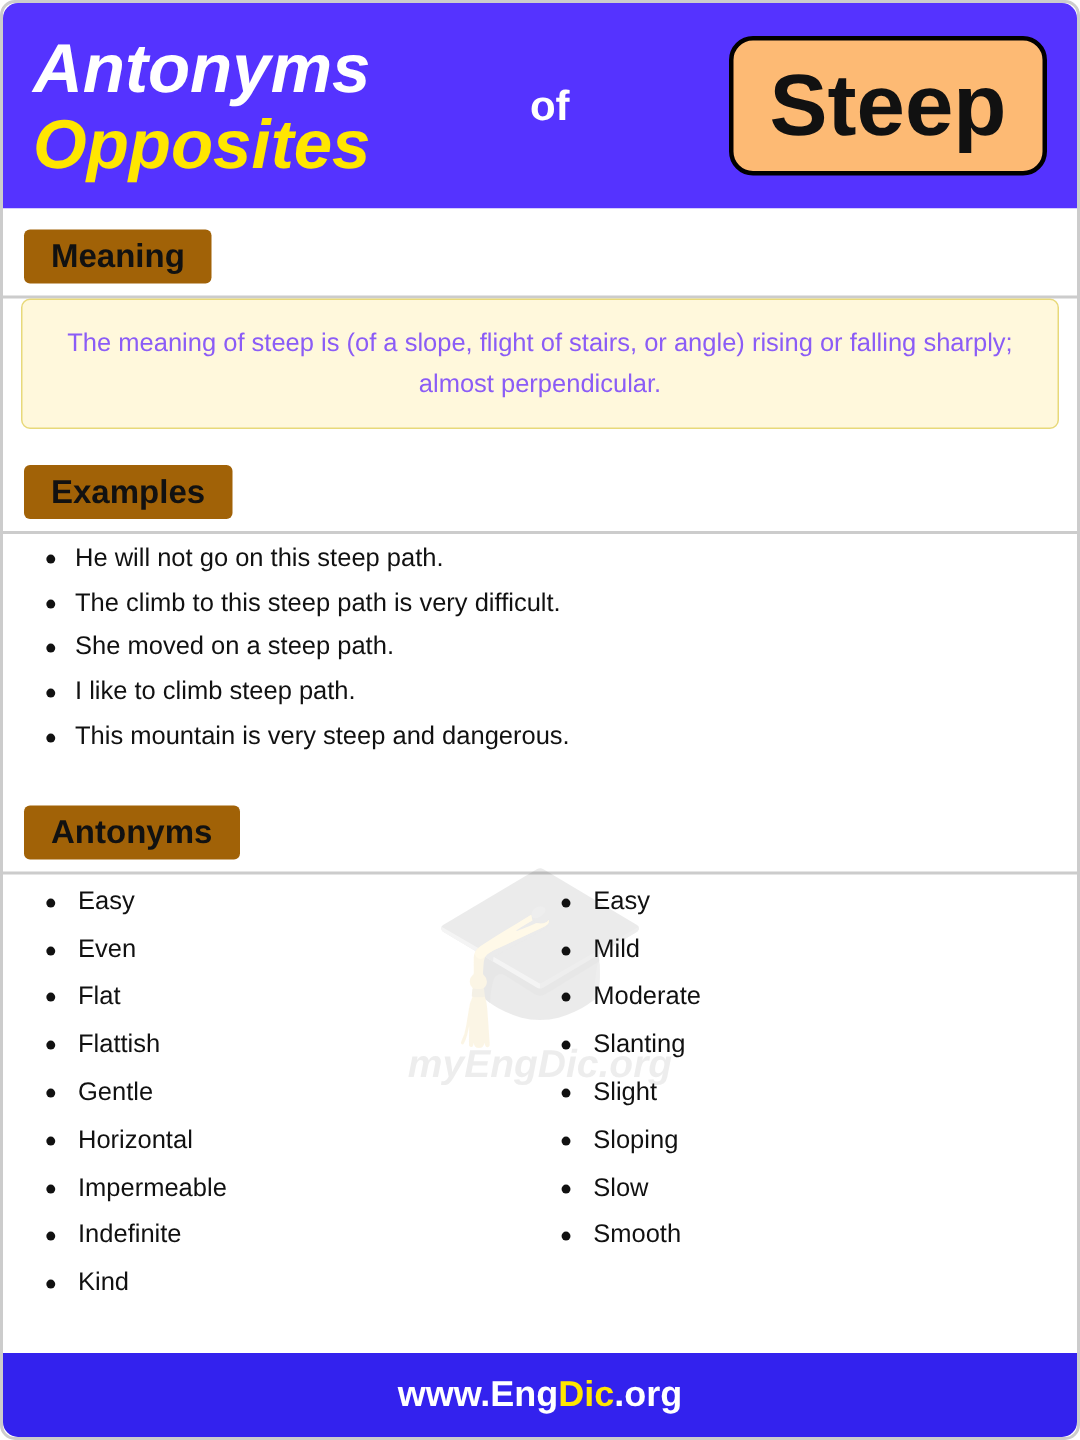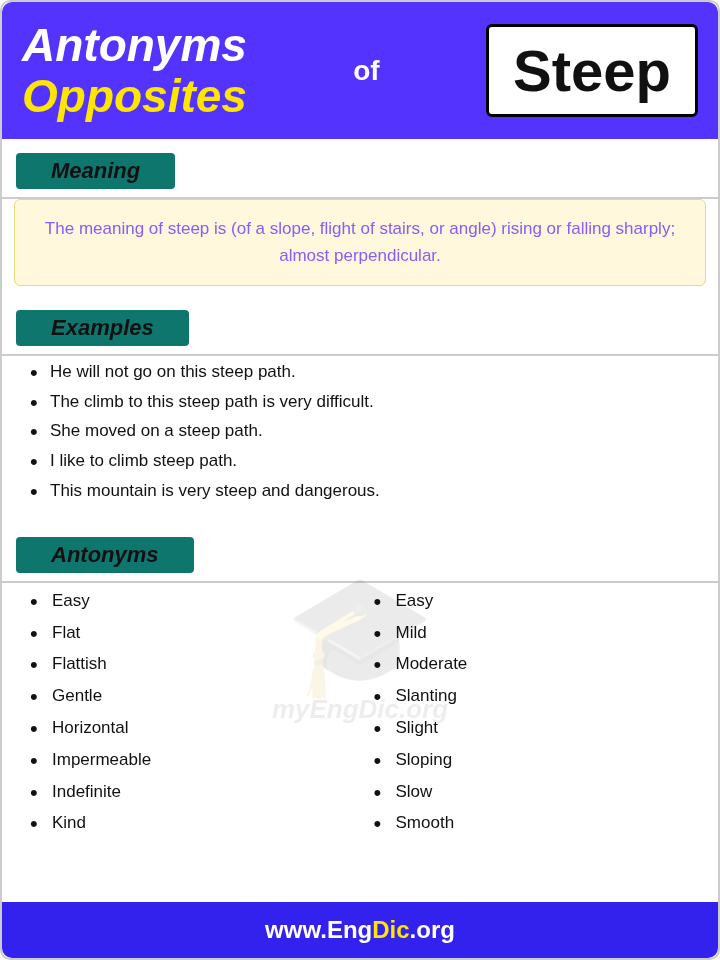--- a/index.html
+++ b/index.html
@@ -40,45 +40,44 @@
       line-height: 1.1;
     }
     .header-of {
       font-size: 28px;
       color: #fff;
       font-weight: bold;
       margin: 0 14px;
       align-self: center;
     }
     .header-word-box {
-      background: #ffffff;
+      background: #fdba74;
       border: 3px solid #000;
-      border-radius: 6px;
+      border-radius: 16px;
       padding: 10px 24px;
       display: flex;
       justify-content: center;
     }
     .header-word {
       font-size: 58px;
       font-weight: 900;
       color: #111;
       font-style: normal;
     }
 
     
     .section-label {
-      background: #0f766e;
+      background: #a16207;
       display: inline-block;
-      padding: 5px 35px;
+      padding: 5px 18px;
       margin: 14px 0 8px 14px;
       border-radius: 4px;
       font-size: 22px;
       font-weight: 800;
       color: #111;
-      font-style: italic;
     }
 
     
     .meaning-box {
       background: #fff8dc;
       border: 1.5px solid #e8d97a;
       margin: 0 12px 10px 12px;
       border-radius: 6px;
       padding: 16px 20px;
       text-align: center;
@@ -259,20 +258,21 @@
         <li>This mountain is very steep and dangerous.</li>
       </ul>
     </div>
 
     <div class="antonyms-section">
       <span class="section-label">Antonyms</span>
       <div class="divider"></div>
       <div class="antonyms-grid">
         <ul class="antonyms-col">
           <li>Easy</li>
+          <li>Even</li>
           <li>Flat</li>
           <li>Flattish</li>
           <li>Gentle</li>
           <li>Horizontal</li>
           <li>Impermeable</li>
           <li>Indefinite</li>
           <li>Kind</li>
         </ul>
         <ul class="antonyms-col">
           <li>Easy</li>

